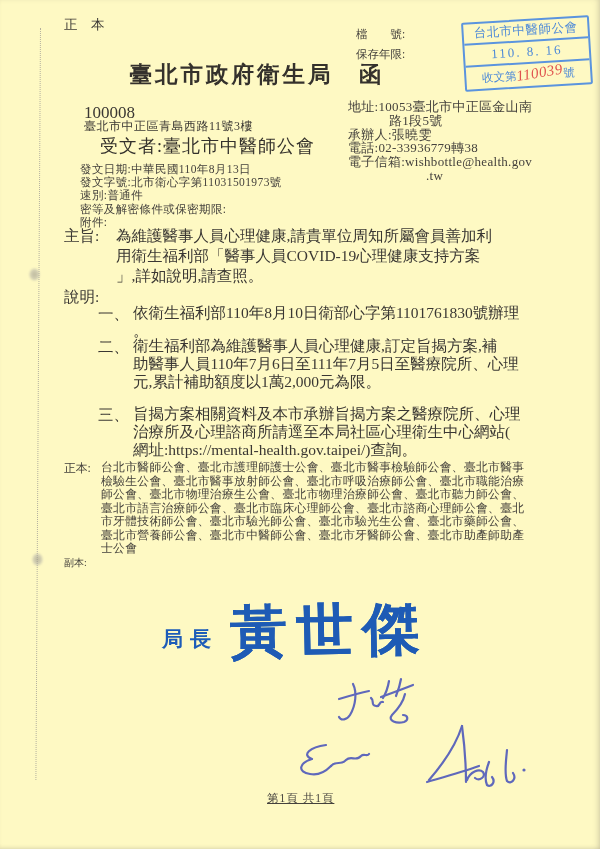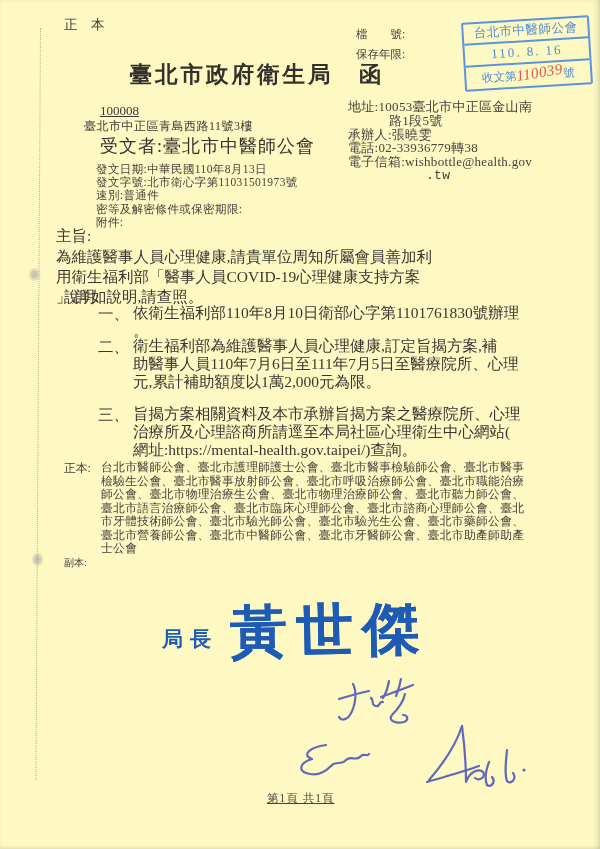--- a/index.html
+++ b/index.html
@@ -45,30 +45,30 @@
     background:rgba(255,255,255,0);
   }
   .stamp-row1{font-size:12.5px;line-height:19px;border-bottom:2px solid #5b94de;letter-spacing:.5px;}
   .stamp-row2{font-size:13px;line-height:20px;border-bottom:2px solid #5b94de;letter-spacing:2px;}
   .stamp-row3{font-size:11.5px;line-height:21px;white-space:nowrap;}
   .stamp-num{
     display:inline-block;color:#e0524e;font-size:15px;font-style:italic;
     transform:rotate(-6deg) translateY(-1px);letter-spacing:.5px;
     font-family:"Liberation Serif",serif;
   }
-  .recipient-zip{left:100px;top:103px;font-size:13px;text-decoration:underline;}
+  .recipient-zip{left:84px;top:103px;font-size:17px;}
   .recipient-addr{left:84px;top:118px;font-size:12px;letter-spacing:.5px;}
   .recipient-line{left:100px;top:134px;font-size:18px;letter-spacing:1px;color:#34312c;}
-  .meta-left{left:96px;top:163px;font-size:11.5px;line-height:13.2px;letter-spacing:.4px;color:#45423d;}
+  .meta-left{left:80px;top:163px;font-size:11.5px;line-height:13.2px;letter-spacing:.4px;color:#45423d;}
   .contact{left:348px;top:100px;font-size:13px;line-height:13.8px;letter-spacing:.3px;color:#45423d;}
   .contact .ind-a{margin-left:41px;}
-  .contact .ind-b{margin-left:78px;font-family:Liberation Mono, monospace;}
+  .contact .ind-b{margin-left:78px;}
   .body-block{font-size:15.5px;color:#3a3733;}
   .flex-row{display:flex;}
-  .subject{left:56px;top:226px;flex-direction:column;}
+  .subject{left:64px;top:226px;}
   .subject .label{width:52px;}
   .subject .lines{width:428px;line-height:19.8px;}
   .expl-label{left:64px;top:287px;}
   .item{left:98px;}
   .item .num{width:35px;}
   .item .lines{width:406px;line-height:18.2px;}
   .item1{top:304px;}
   .item2{top:337px;}
   .item3{top:405px;}
   .dist{left:64px;top:461px;font-size:11.8px;color:#44413c;}

